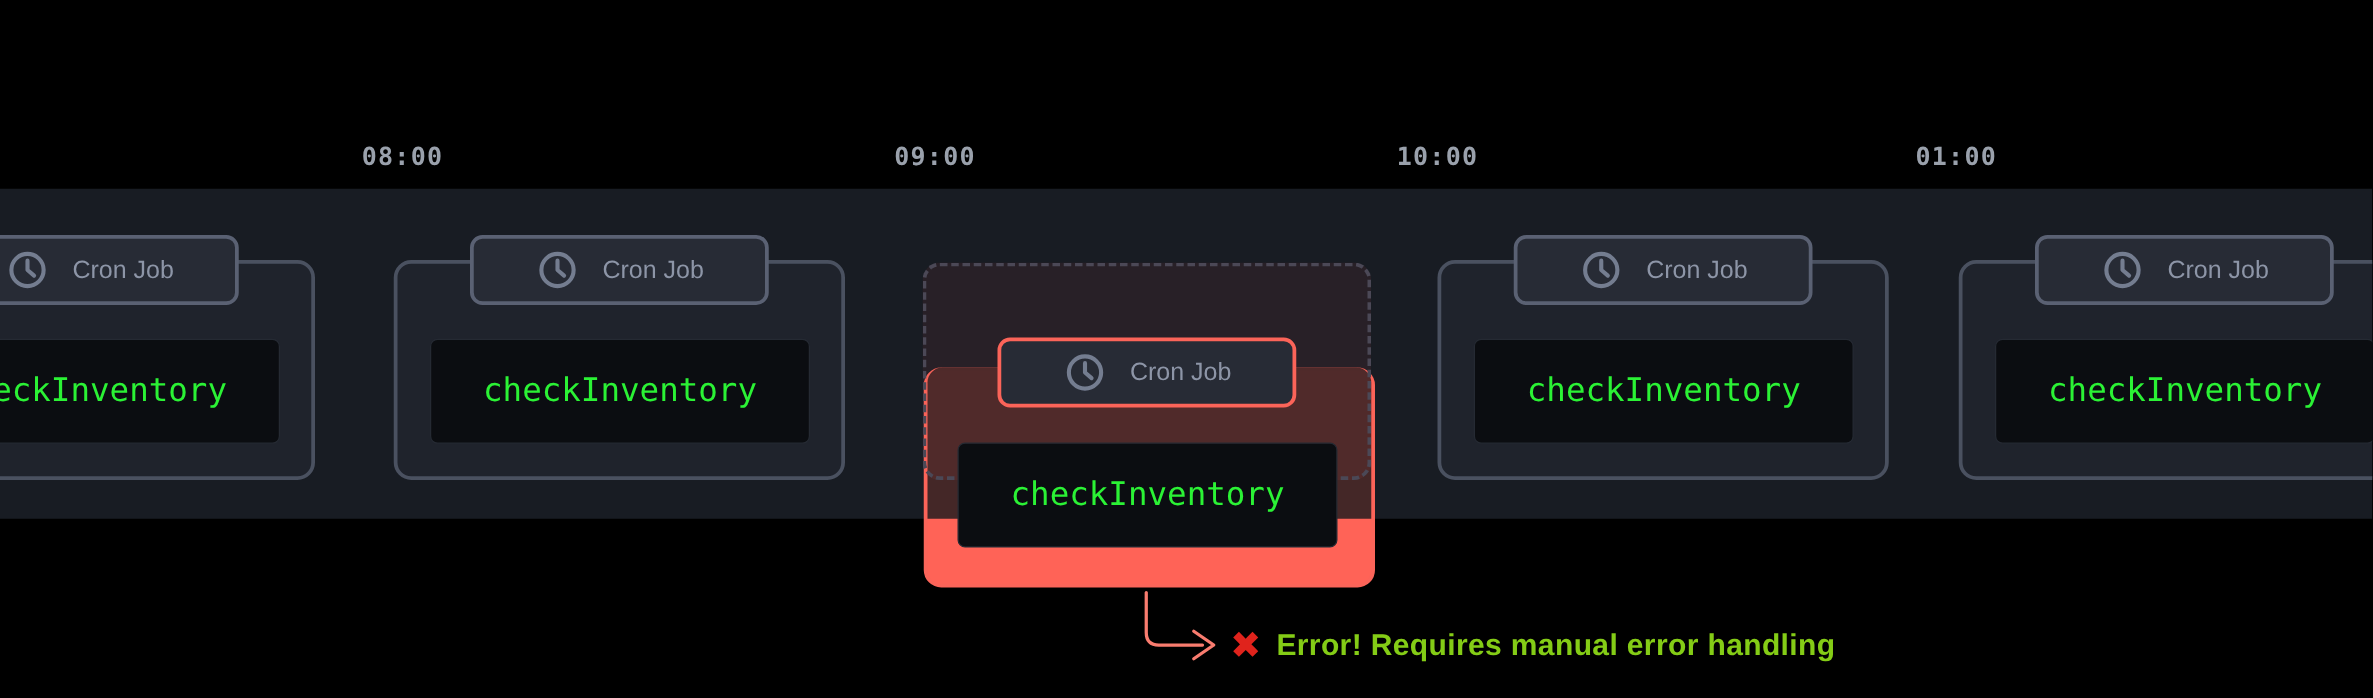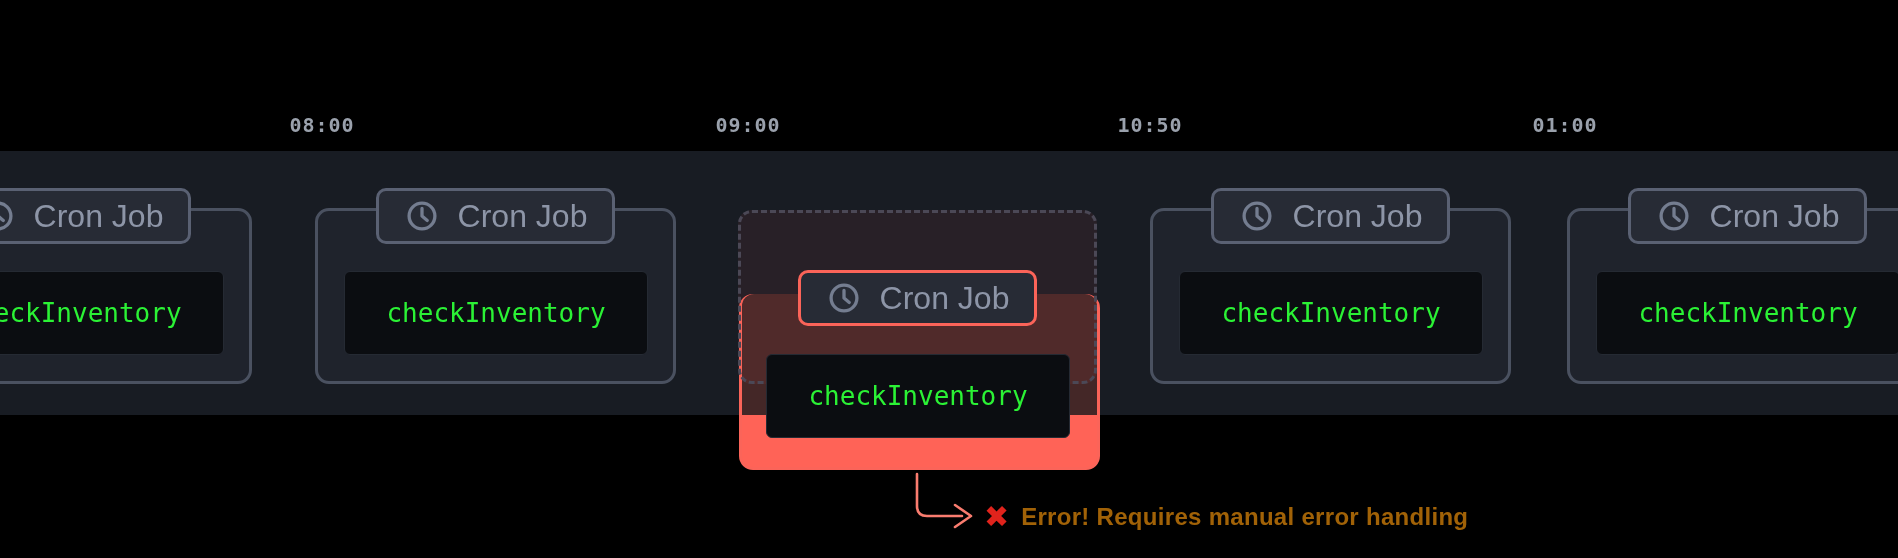--- a/index.html
+++ b/index.html
@@ -15,21 +15,21 @@
 
   
   .slot{position:absolute;top:0;width:361px;height:558px;}
   .s0{left:-109px}.s1{left:315px}.s2{left:739px}.s3{left:1150px}.s4{left:1567px}
 
   .job-card{position:absolute;left:0;top:181px;width:361px;height:176px;
       background:#1f232c;border:3px solid #4a5160;border-radius:14px;box-sizing:border-box;}
   .badge{position:absolute;left:61px;top:161px;width:239px;height:56px;box-sizing:border-box;
       background:#272b35;border:3px solid #5a6173;border-radius:10px;
       display:flex;align-items:center;justify-content:center;gap:18px;}
-  .badge-label{font-size:32px;font-weight:500;color:#8d95a7;white-space:nowrap;}
+  .badge-label{font-size:20px;font-weight:500;color:#8d95a7;white-space:nowrap;}
   .clock{width:36px;height:36px;flex:0 0 auto;}
   .code-box{position:absolute;left:29px;top:244px;width:304px;height:84px;box-sizing:border-box;
       background:#0b0d11;border:1px solid #252a33;border-radius:6px;
       display:flex;align-items:center;justify-content:center;}
   .task-name{font-family:"DejaVu Sans Mono",monospace;font-size:26px;color:#2bf235;white-space:nowrap;}
 
   
   .ghost-slot{position:absolute;left:-1px;top:183px;width:359px;height:174px;box-sizing:border-box;
       background:rgba(235,90,85,0.08);border:3px dashed #4b4856;border-radius:14px;}
   .error-card{position:absolute;left:0;top:267px;width:361px;height:176px;box-sizing:border-box;
@@ -41,32 +41,32 @@
       display:flex;align-items:center;justify-content:center;gap:18px;}
   .error-code{position:absolute;left:27px;top:327px;width:304px;height:84px;box-sizing:border-box;
       background:#0b0d11;border:1px solid #252a33;border-radius:6px;
       display:flex;align-items:center;justify-content:center;}
 
   .arrow-overlay{position:absolute;left:0;top:0;width:1898px;height:558px;pointer-events:none;}
   .error-note{position:absolute;left:984px;top:472px;height:36px;
       display:flex;align-items:center;gap:12px;white-space:nowrap;}
   .cross-icon{font-size:30px;font-weight:bold;color:#e0231c;line-height:1;
       font-family:"DejaVu Sans",sans-serif;}
-  .error-msg{font-size:24px;font-weight:bold;color:#a16207;letter-spacing:0.3px;}
+  .error-msg{font-size:24px;font-weight:bold;color:#84cc16;letter-spacing:0.3px;}
 </style>
 </head>
 <body>
 
 <div class="stage">
 
   <div class="band"></div>
 
   <span class="time-label t0">08:00</span>
   <span class="time-label t1">09:00</span>
-  <span class="time-label t2">10:50</span>
+  <span class="time-label t2">10:00</span>
   <span class="time-label t3">01:00</span>
 
   <div class="slot s0">
     <div class="job-card"></div>
     <div class="badge">
       <svg class="clock" viewBox="0 0 24 24" fill="none" stroke="#747d90" stroke-width="2.2" stroke-linecap="round" stroke-linejoin="round">
         <circle cx="12" cy="12" r="8.6"></circle>
           <polyline points="12 7 12 12 15.5 15"></polyline>
       </svg>
       <span class="badge-label">Cron Job</span>

